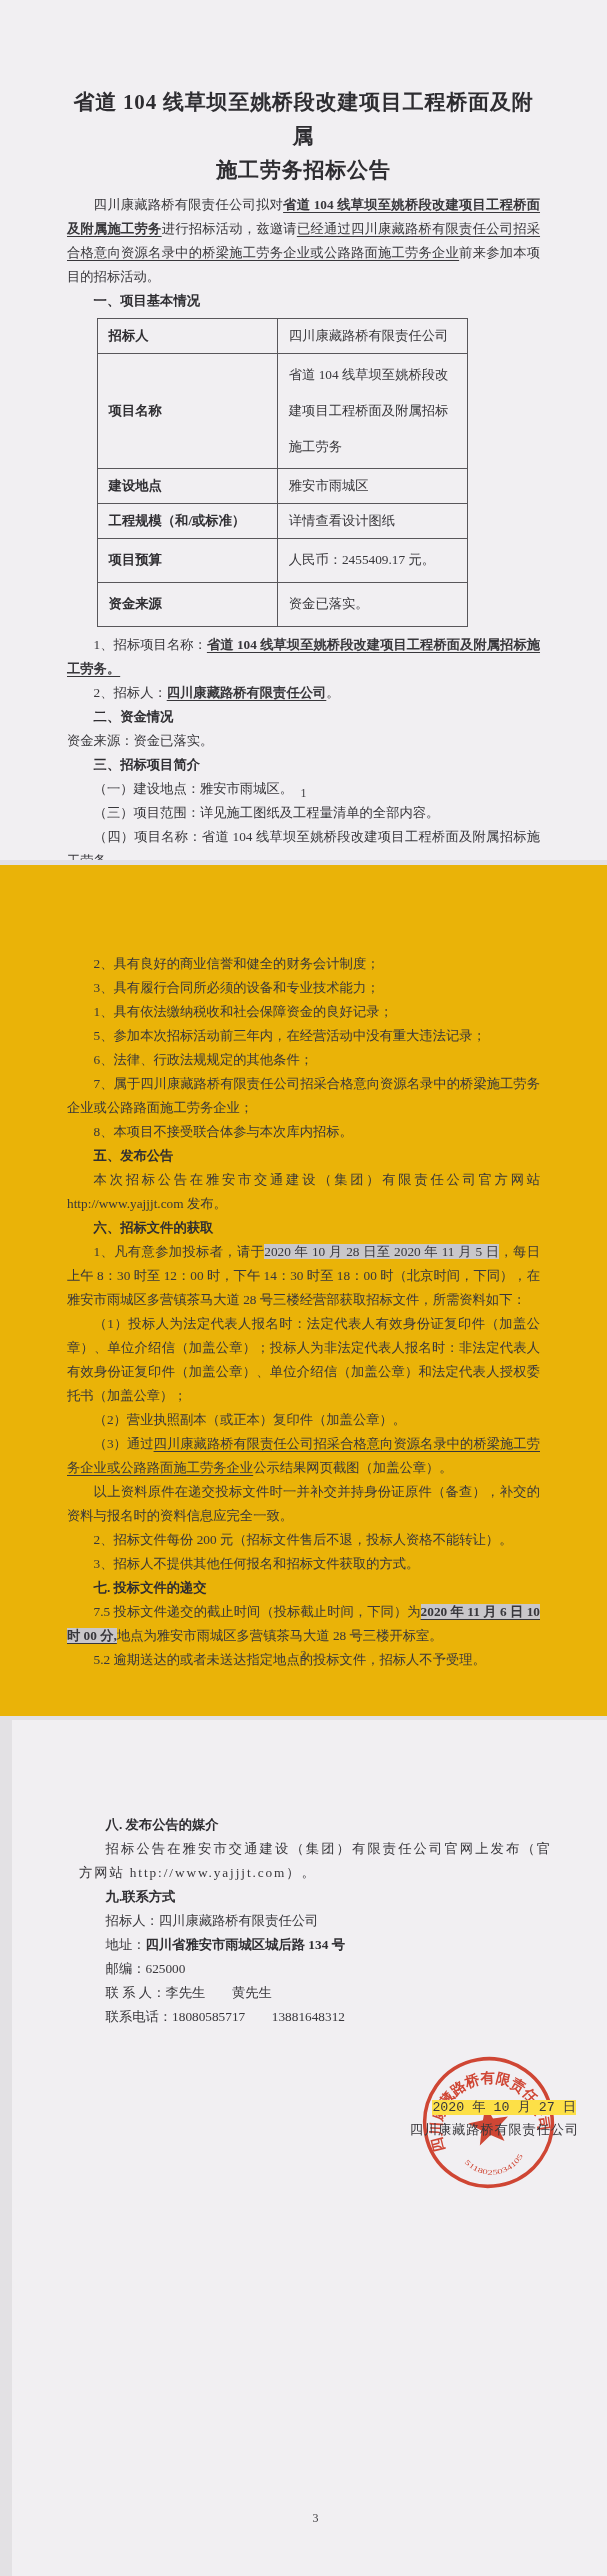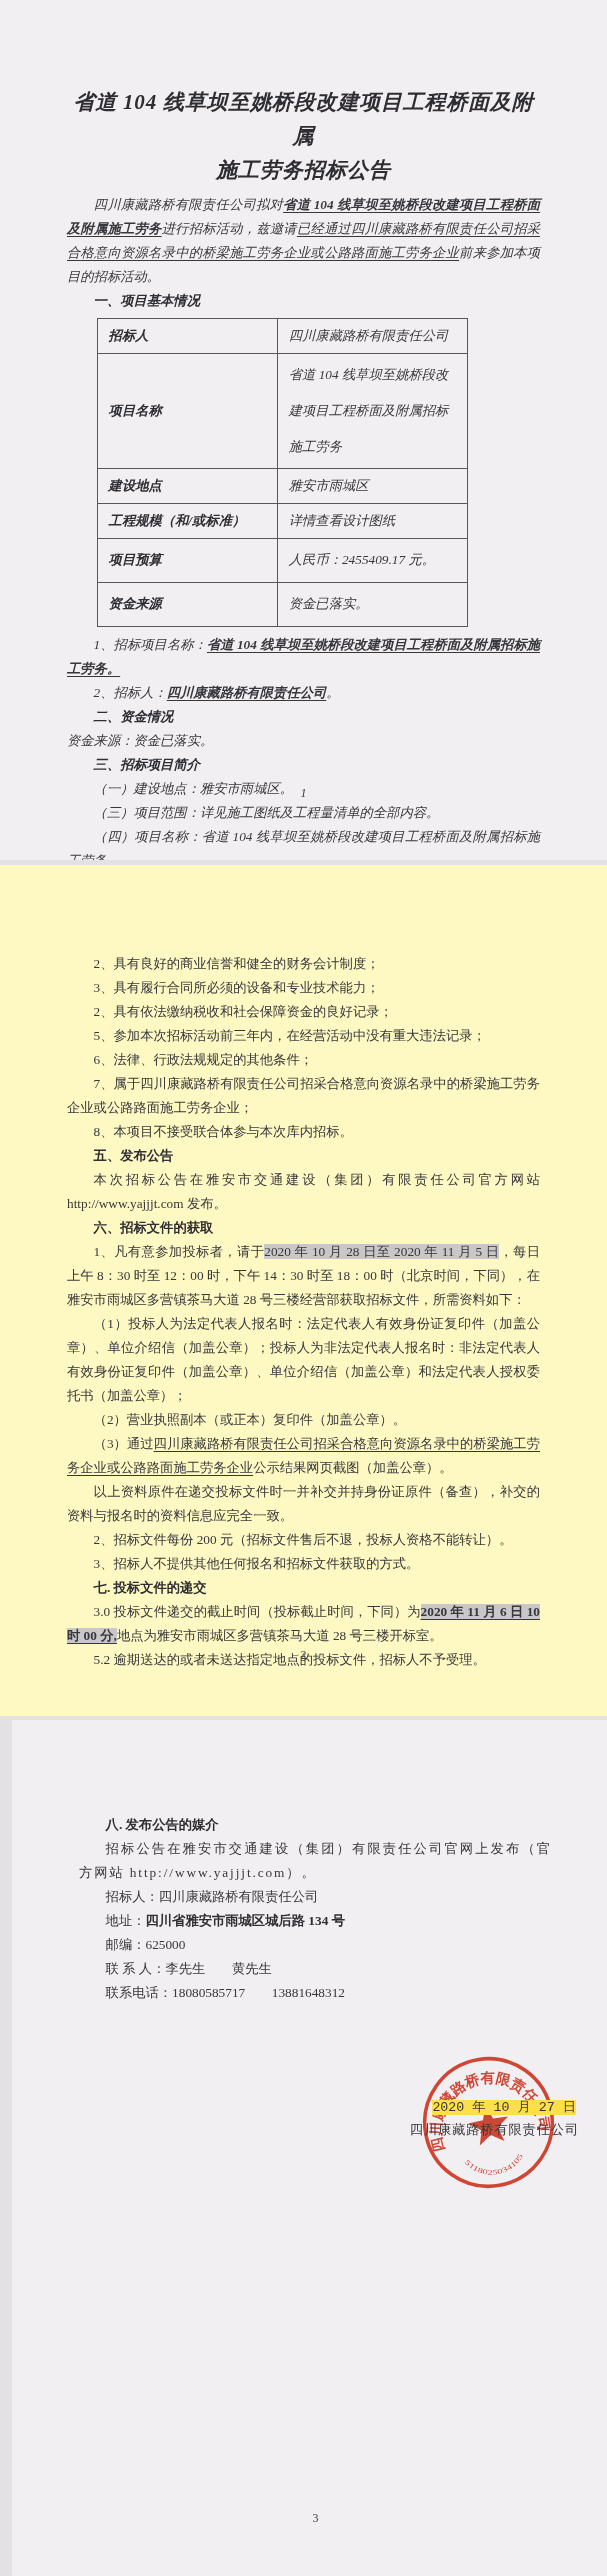--- a/index.html
+++ b/index.html
@@ -10,22 +10,22 @@
     color:#38373b;
   }
   .scan{width:607px;}
   .page{
     position:relative;
     width:607px;
     background:#f1eff2;
     box-sizing:border-box;
     overflow:hidden;
   }
-  .p1{height:860px;padding:85px 67px 0 67px;margin-bottom:4.6px;font-style:italic;}
-  .p2{height:851px;padding:87px 67px 0 67px;margin-bottom:4.6px;background:#fef9c3;font-family:Liberation Serif, serif;}
+  .p1{height:860px;padding:85px 67px 0 67px;margin-bottom:4.6px;}
+  .p2{height:851px;padding:87px 67px 0 67px;margin-bottom:4.6px;background:#eab308;font-family:Liberation Serif, serif;}
   .p3{height:856px;padding:93px 67px 0 67px;margin-left:12px;}
   .title{
     margin:0 0 6px 0;
     font-size:21px;
     font-weight:bold;
     text-align:center;
     line-height:34px;
     letter-spacing:0.8px;
     color:#2e2d31;
   }
@@ -152,49 +152,50 @@
     <p class="ind">（一）建设地点：雅安市雨城区。</p>
     <p class="ind">（三）项目范围：详见施工图纸及工程量清单的全部内容。</p>
     <p class="ind">（四）项目名称：省道 104 线草坝至姚桥段改建项目工程桥面及附属招标施工劳务。</p>
 
     <div class="pagenum">1</div>
   </section>
 
   <section class="page p2">
     <p class="ind">2、具有良好的商业信誉和健全的财务会计制度；</p>
     <p class="ind">3、具有履行合同所必须的设备和专业技术能力；</p>
-    <p class="ind">2、具有依法缴纳税收和社会保障资金的良好记录；</p>
+    <p class="ind">1、具有依法缴纳税收和社会保障资金的良好记录；</p>
     <p class="ind">5、参加本次招标活动前三年内，在经营活动中没有重大违法记录；</p>
     <p class="ind">6、法律、行政法规规定的其他条件；</p>
     <p class="ind">7、属于四川康藏路桥有限责任公司招采合格意向资源名录中的桥梁施工劳务企业或公路路面施工劳务企业；</p>
     <p class="ind">8、本项目不接受联合体参与本次库内招标。</p>
 
     <p class="h ind">五、发布公告</p>
     <p class="ind">本次招标公告在雅安市交通建设（集团）有限责任公司官方网站 http://www.yajjjt.com 发布。</p>
 
     <p class="h ind">六、招标文件的获取</p>
     <p class="ind"><span>1、凡有意参加投标者，请于</span><span class="hl">2020 年 10 月 28 日至 2020 年 11 月 5 日</span><span>，每日上午 8：30 时至 12：00 时，下午 14：30 时至 18：00 时（北京时间，下同），在雅安市雨城区多营镇茶马大道 28 号三楼经营部获取招标文件，所需资料如下：</span></p>
     <p class="ind">（1）投标人为法定代表人报名时：法定代表人有效身份证复印件（加盖公章）、单位介绍信（加盖公章）；投标人为非法定代表人报名时：非法定代表人有效身份证复印件（加盖公章）、单位介绍信（加盖公章）和法定代表人授权委托书（加盖公章）；</p>
     <p class="ind">（2）营业执照副本（或正本）复印件（加盖公章）。</p>
     <p class="ind"><span>（3）通过</span><span class="u">四川康藏路桥有限责任公司招采合格意向资源名录中的桥梁施工劳务企业或公路路面施工劳务企业</span><span>公示结果网页截图（加盖公章）。</span></p>
     <p class="ind">以上资料原件在递交投标文件时一并补交并持身份证原件（备查），补交的资料与报名时的资料信息应完全一致。</p>
     <p class="ind">2、招标文件每份 200 元（招标文件售后不退，投标人资格不能转让）。</p>
     <p class="ind">3、招标人不提供其他任何报名和招标文件获取的方式。</p>
 
     <p class="h ind">七. 投标文件的递交</p>
-    <p class="ind"><span>3.0 投标文件递交的截止时间（投标截止时间，下同）为</span><span class="hlu">2020 年 11 月 6 日 10 时 00 分,</span><span>地点为雅安市雨城区多营镇茶马大道 28 号三楼开标室。</span></p>
+    <p class="ind"><span>7.5 投标文件递交的截止时间（投标截止时间，下同）为</span><span class="hlu">2020 年 11 月 6 日 10 时 00 分,</span><span>地点为雅安市雨城区多营镇茶马大道 28 号三楼开标室。</span></p>
     <p class="ind">5.2 逾期送达的或者未送达指定地点的投标文件，招标人不予受理。</p>
 
     <div class="pagenum">2</div>
   </section>
 
   <section class="page p3">
     <p class="h ind">八. 发布公告的媒介</p>
     <p class="ind spread">招标公告在雅安市交通建设（集团）有限责任公司官网上发布（官方网站 http://www.yajjjt.com）。</p>
 
+    <p class="h ind">九.联系方式</p>
     <p class="ind">招标人：四川康藏路桥有限责任公司</p>
     <p class="ind"><span>地址：</span><span class="h">四川省雅安市雨城区城后路 134 号</span></p>
     <p class="ind">邮编：625000</p>
     <p class="ind">联 系 人：李先生　　黄先生</p>
     <p class="ind">联系电话：18080585717　　13881648312</p>
 
     <div class="seal">
       <svg width="137" height="137" viewBox="0 0 174 174">
         <circle cx="87" cy="87" r="81" fill="none" stroke="#cc3420" stroke-width="4.5"></circle>
         <polygon fill="#cc3420" points="87,65 93.5,83.1 112.7,83.7 97.5,95.4 102.9,113.8 87,103 71.1,113.8 76.5,95.4 61.3,83.7 80.5,83.1"></polygon>

